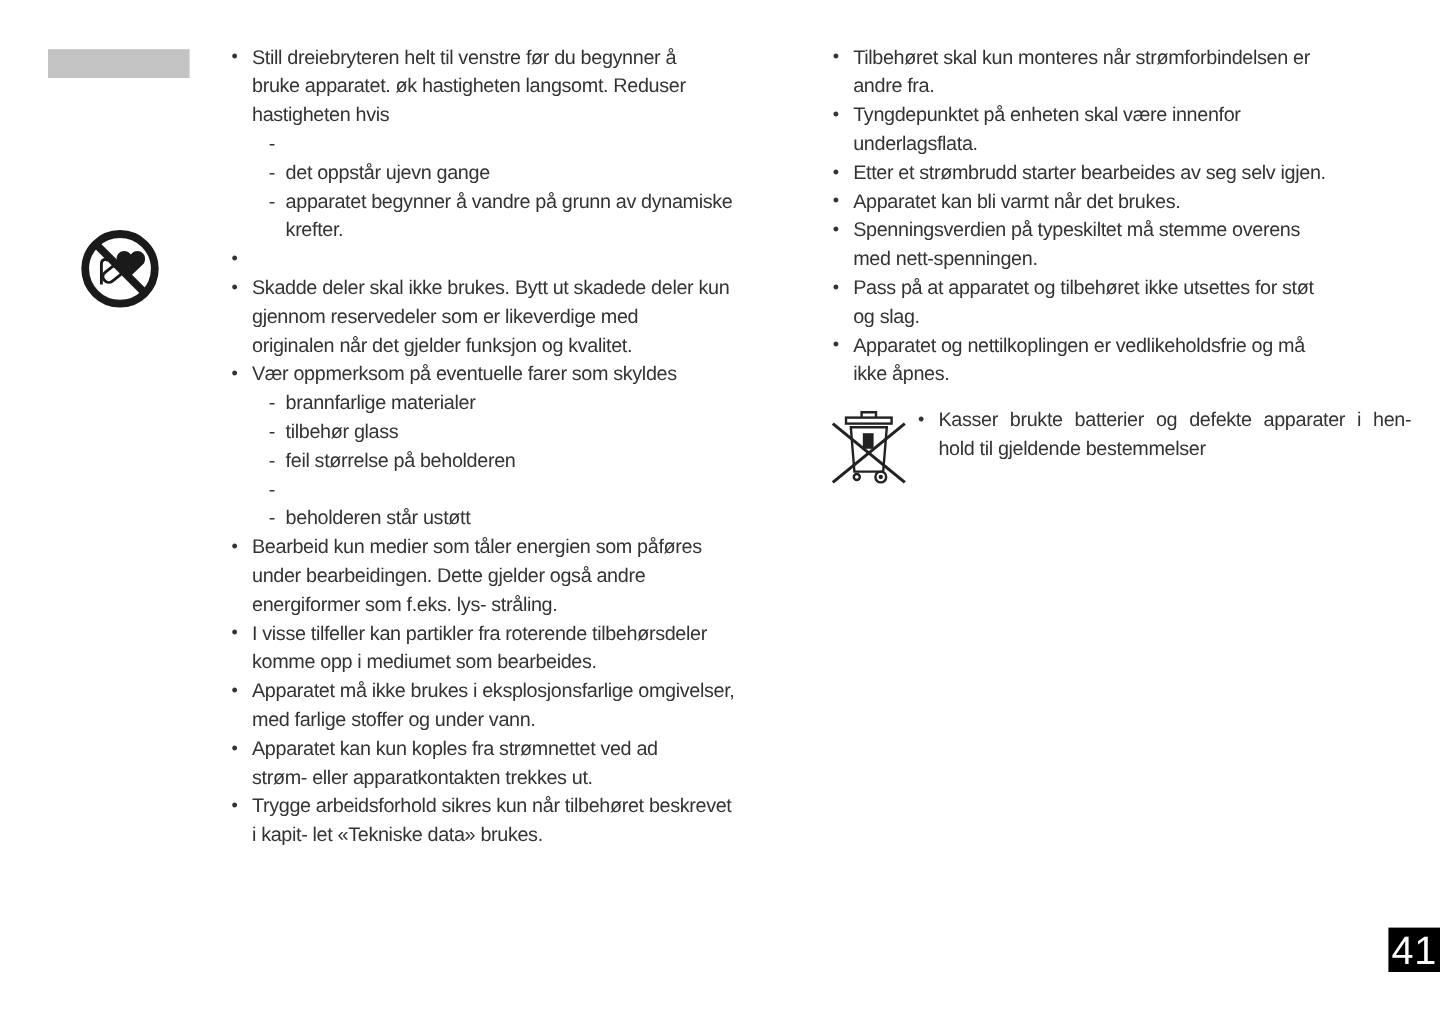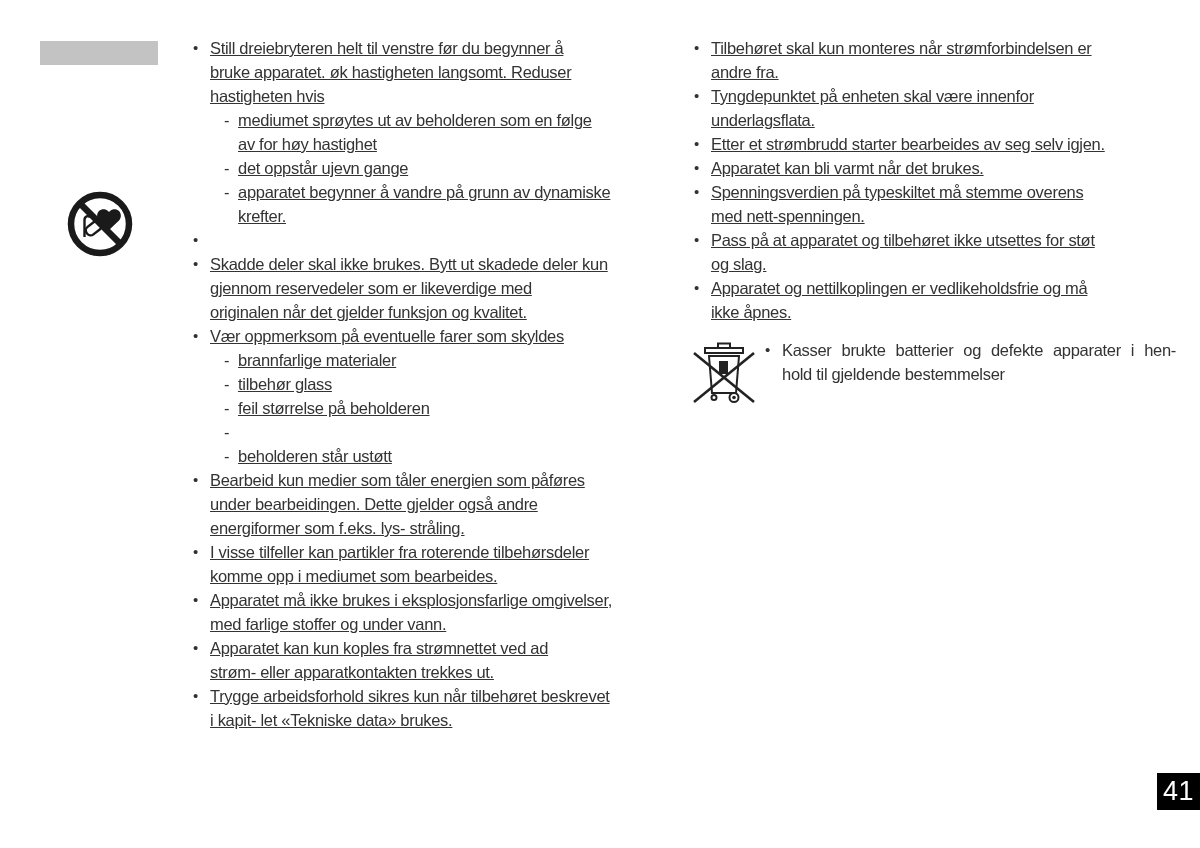--- a/index.html
+++ b/index.html
@@ -36,21 +36,21 @@
   .column-2 { left: 694px; width: 440px; }
 
   .item { display: flex; align-items: flex-start; }
   .item .marker {
     flex: none;
     width: 17px;
     font-size: 15px;
   }
   .item.sub { margin-left: 31px; }
   .item.sub .marker { width: 14px; font-size: 16.5px; }
-  .item .text { white-space: pre; text-decoration: underline; }
+  .item .text { white-space: pre; }
 
   .disposal {
     position: absolute;
     left: 692px; top: 338px;
     display: flex;
     align-items: flex-start;
     font-size: 16.5px;
     line-height: 24px;
     letter-spacing: -0.3px;
   }
@@ -74,21 +74,21 @@
 
   .page-number-box {
     position: absolute;
     left: 1157px; top: 773px;
     width: 43px; height: 37px;
     background: #000000;
     color: #ffffff;
     display: flex;
     align-items: center;
     justify-content: center;
-    font-size: 27px;
+    font-size: 33px;
     letter-spacing: 0.5px;
   }
 
   svg .stroke { fill: none; stroke: #222222; }
 </style>
 </head>
 <body>
 
 <div class="gray-box"></div>
 
@@ -106,22 +106,20 @@
 
 <div class="column column-1">
   <div class="item">
       <span class="marker">•</span>
       <span class="text">Still dreiebryteren helt til venstre før du begynner å
 bruke apparatet. øk hastigheten langsomt. Reduser
 hastigheten hvis</span>
     </div>
   <div class="item sub">
       <span class="marker">-</span>
-      <span class="text">mediumet sprøytes ut av beholderen som en følge
-av for høy hastighet</span>
     </div>
   <div class="item sub">
       <span class="marker">-</span>
       <span class="text">det oppstår ujevn gange</span>
     </div>
   <div class="item sub">
       <span class="marker">-</span>
       <span class="text">apparatet begynner å vandre på grunn av dynamiske
 krefter.</span>
     </div>

